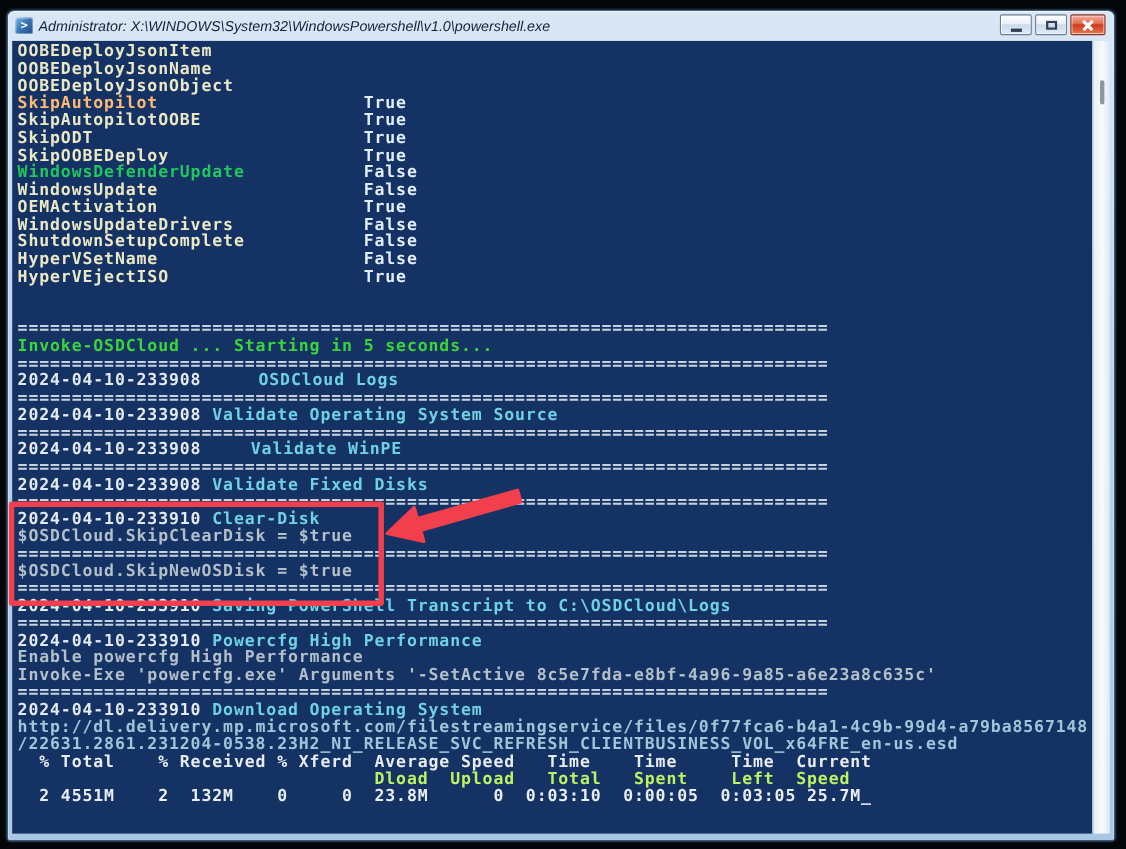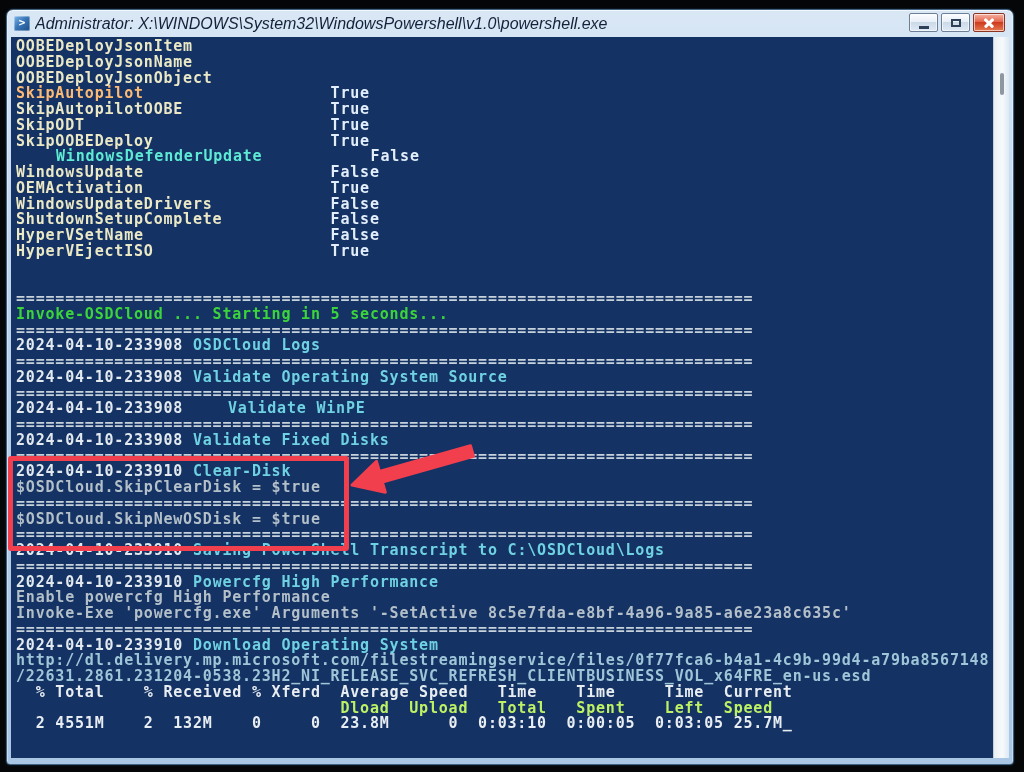--- a/index.html
+++ b/index.html
@@ -21,21 +21,21 @@
     position:relative;
   }
   .ps-icon {
     width:16px; height:15px; flex:0 0 16px; border-radius:2px;
     background:linear-gradient(135deg,#7db6ea 0%,#3a77b8 45%,#1d4e86 100%);
     color:#ffffff; font:bold 11px/14px "DejaVu Sans Mono", monospace;
     text-align:center; margin-right:5px;
     box-shadow: inset 0 0 0 1px rgba(255,255,255,.35);
   }
   .title {
-    font-style:italic; font-size:16px; color:#14213a;
+    font-style:italic; font-size:13px; color:#14213a;
     white-space:nowrap; overflow:hidden;
   }
   .win-buttons { position:absolute; right:8px; top:3px; display:flex; }
   .wbtn {
     width:29px; height:19px; margin-left:3px; border:1px solid #6d7e97;
     border-radius:2px; display:flex; align-items:center; justify-content:center;
     background:linear-gradient(180deg,#fdfeff 0%,#e9f0f8 45%,#ccd9e7 50%,#dfeaf6 100%);
     box-shadow: inset 0 0 0 1px rgba(255,255,255,.6);
     cursor:default; position:relative;
   }
@@ -106,33 +106,33 @@
 
   <div class="console-wrap">
     <div class="console">
         <div class="cl"><span style="color: rgb(235, 232, 198);">OOBEDeployJsonItem</span></div>
         <div class="cl"><span style="color: rgb(235, 232, 198);">OOBEDeployJsonName</span></div>
         <div class="cl"><span style="color: rgb(235, 232, 198);">OOBEDeployJsonObject</span></div>
         <div class="cl"><span style="color: #fdba74;">SkipAutopilot                   </span><span style="color: rgb(226, 238, 251);">True</span></div>
         <div class="cl"><span style="color: rgb(235, 232, 198);">SkipAutopilotOOBE               </span><span style="color: rgb(226, 238, 251);">True</span></div>
         <div class="cl"><span style="color: rgb(235, 232, 198);">SkipODT                         </span><span style="color: rgb(226, 238, 251);">True</span></div>
         <div class="cl"><span style="color: rgb(235, 232, 198);">SkipOOBEDeploy                  </span><span style="color: rgb(226, 238, 251);">True</span></div>
-        <div class="cl"><span style="color: #5eead4; margin-left: 40px;">WindowsDefenderUpdate           </span><span style="color: rgb(226, 238, 251);">False</span></div>
+        <div class="cl"><span style="color: #22c55e;">WindowsDefenderUpdate           </span><span style="color: rgb(226, 238, 251);">False</span></div>
         <div class="cl"><span style="color: rgb(235, 232, 198);">WindowsUpdate                   </span><span style="color: rgb(226, 238, 251);">False</span></div>
         <div class="cl"><span style="color: rgb(235, 232, 198);">OEMActivation                   </span><span style="color: rgb(226, 238, 251);">True</span></div>
         <div class="cl"><span style="color: rgb(235, 232, 198);">WindowsUpdateDrivers            </span><span style="color: rgb(226, 238, 251);">False</span></div>
         <div class="cl"><span style="color: rgb(235, 232, 198);">ShutdownSetupComplete           </span><span style="color: rgb(226, 238, 251);">False</span></div>
         <div class="cl"><span style="color: rgb(235, 232, 198);">HyperVSetName                   </span><span style="color: rgb(226, 238, 251);">False</span></div>
         <div class="cl"><span style="color: rgb(235, 232, 198);">HyperVEjectISO                  </span><span style="color: rgb(226, 238, 251);">True</span></div>
         <div class="cl">&nbsp;</div>
         <div class="cl">&nbsp;</div>
         <div class="cl"><span style="color: rgb(198, 209, 219);">===========================================================================</span></div>
         <div class="cl"><span style="color: rgb(59, 212, 59);">Invoke-OSDCloud ... Starting in 5 seconds...</span></div>
         <div class="cl"><span style="color: rgb(198, 209, 219);">===========================================================================</span></div>
-        <div class="cl"><span style="color: rgb(226, 233, 239);">2024-04-10-233908 </span><span style="color: rgb(111, 210, 226);">OSDCloud Logs</span></div>
+        <div class="cl"><span style="color: rgb(226, 233, 239);">2024-04-10-233908 </span><span style="color: rgb(111, 210, 226); margin-left: 42px;">OSDCloud Logs</span></div>
         <div class="cl"><span style="color: rgb(198, 209, 219);">===========================================================================</span></div>
         <div class="cl"><span style="color: rgb(226, 233, 239);">2024-04-10-233908 </span><span style="color: rgb(111, 210, 226);">Validate Operating System Source</span></div>
         <div class="cl"><span style="color: rgb(198, 209, 219);">===========================================================================</span></div>
         <div class="cl"><span style="color: rgb(226, 233, 239);">2024-04-10-233908 </span><span style="color: rgb(111, 210, 226); margin-left: 35px;">Validate WinPE</span></div>
         <div class="cl"><span style="color: rgb(198, 209, 219);">===========================================================================</span></div>
         <div class="cl"><span style="color: rgb(226, 233, 239);">2024-04-10-233908 </span><span style="color: rgb(111, 210, 226);">Validate Fixed Disks</span></div>
         <div class="cl"><span style="color: rgb(198, 209, 219);">===========================================================================</span></div>
         <div class="cl"><span style="color: rgb(226, 233, 239);">2024-04-10-233910 </span><span style="color: rgb(111, 210, 226);">Clear-Disk</span></div>
         <div class="cl"><span style="color: rgb(179, 191, 201);">$OSDCloud.SkipClearDisk = $true</span></div>
         <div class="cl"><span style="color: rgb(198, 209, 219);">===========================================================================</span></div>

